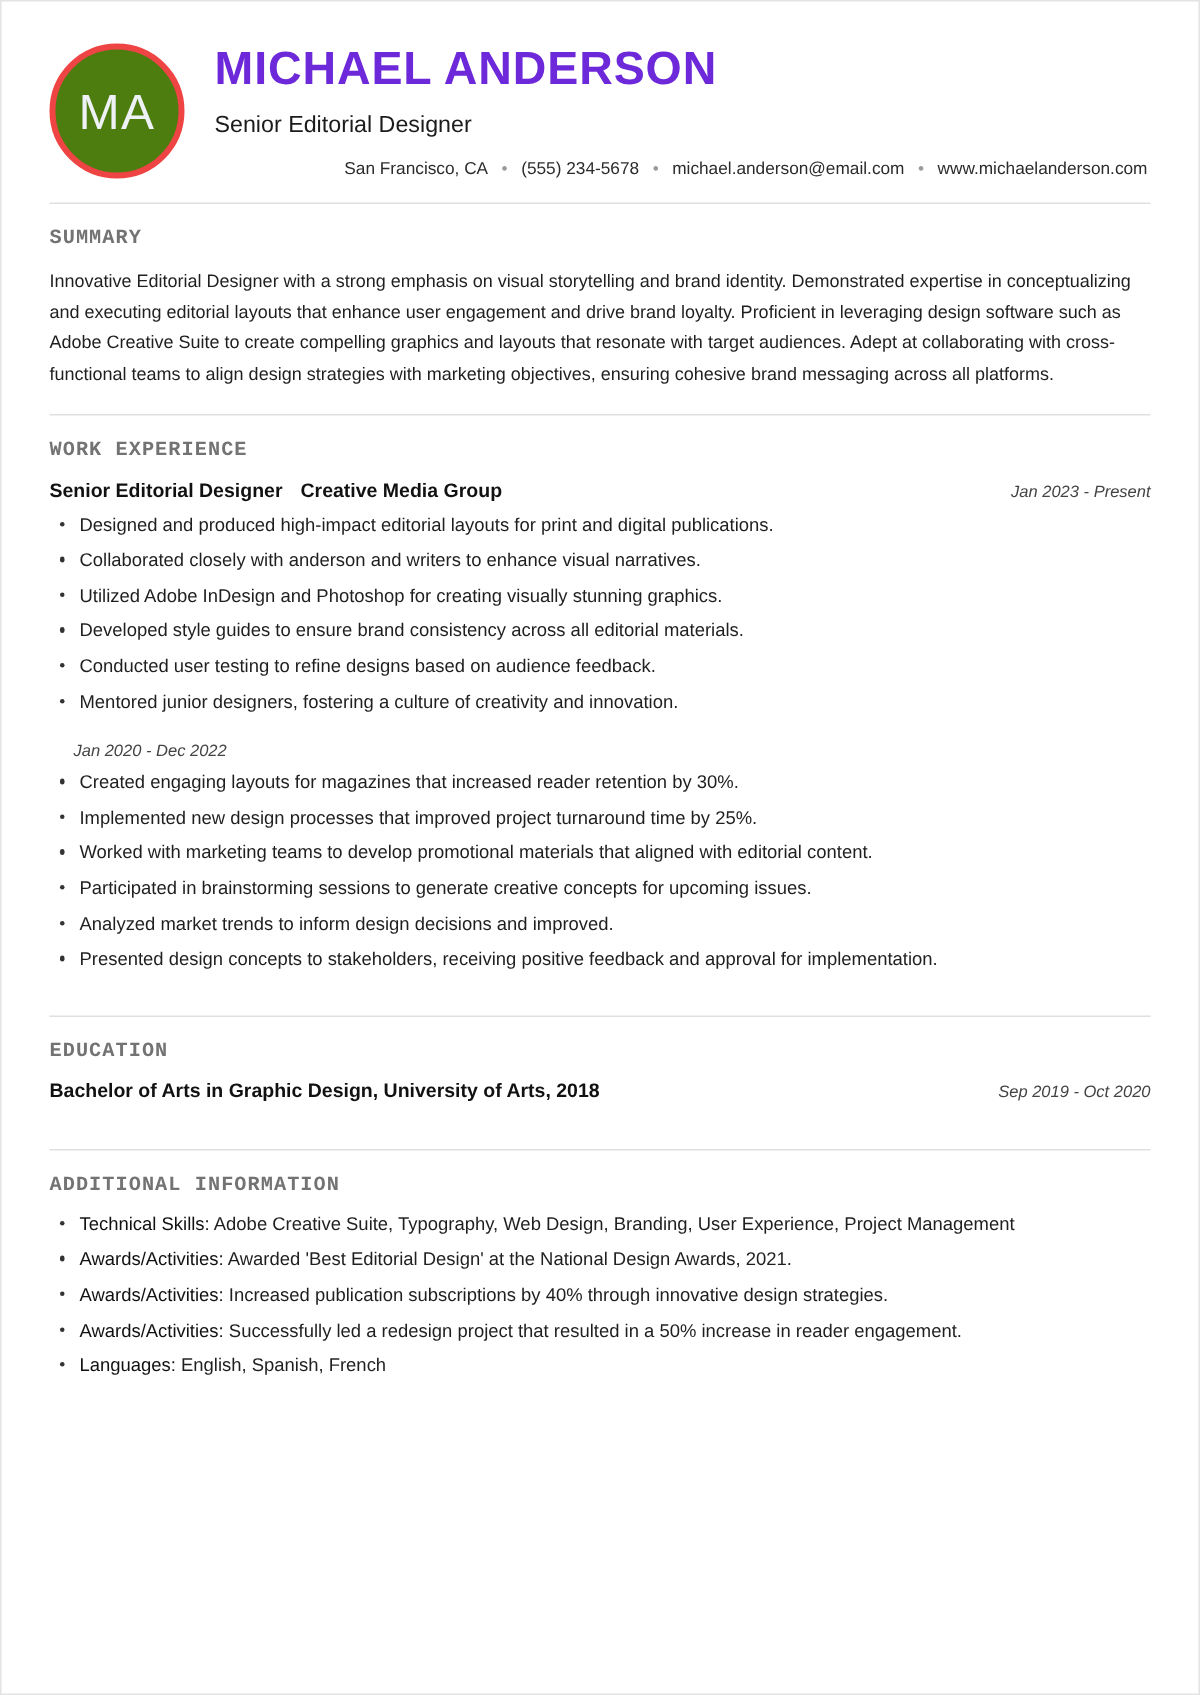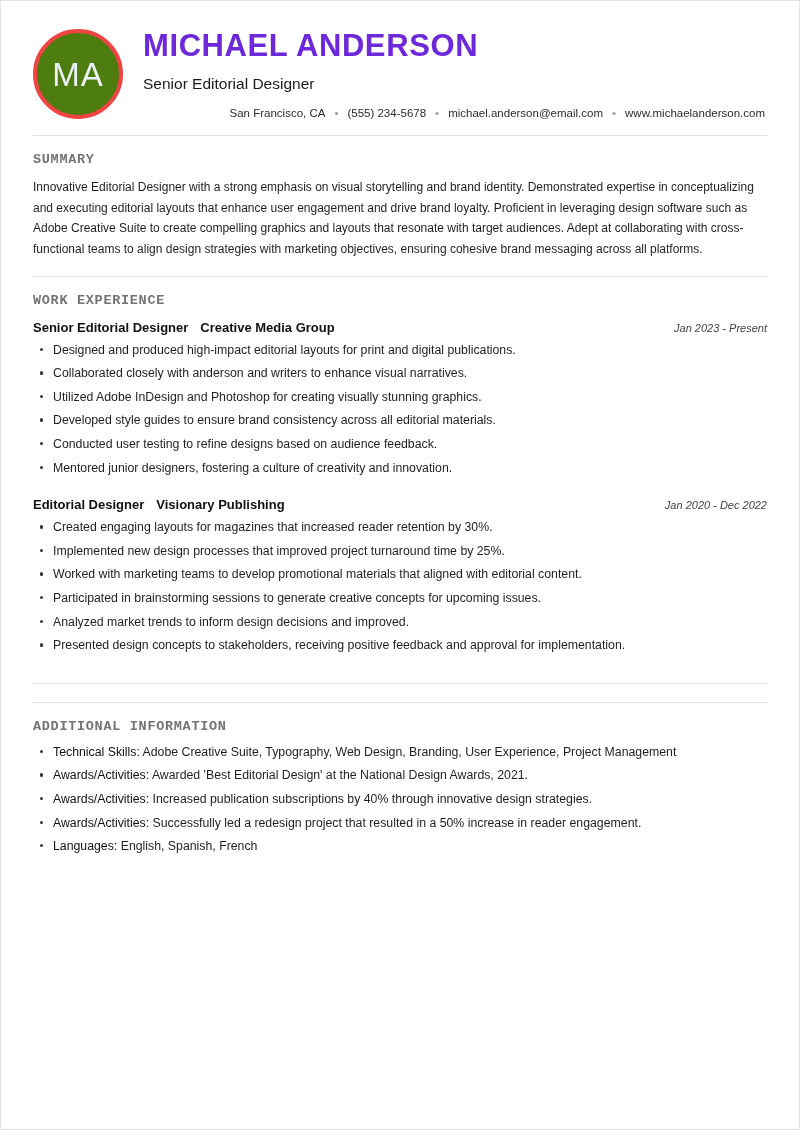--- a/index.html
+++ b/index.html
@@ -209,37 +209,43 @@
           <li>Collaborated closely with anderson and writers to enhance visual narratives.</li>
           <li>Utilized Adobe InDesign and Photoshop for creating visually stunning graphics.</li>
           <li>Developed style guides to ensure brand consistency across all editorial materials.</li>
           <li>Conducted user testing to refine designs based on audience feedback.</li>
           <li>Mentored junior designers, fostering a culture of creativity and innovation.</li>
         </ul>
       </div>
 
       <div class="entry">
         <div class="entry-head">
-          <div>
-            <span class="entry-title">Editorial Designer</span><span class="entry-company">Visionary Publishing</span>
-          </div>
           <div class="entry-dates">Jan 2020 - Dec 2022</div>
         </div>
         <ul class="bullets">
           <li>Created engaging layouts for magazines that increased reader retention by 30%.</li>
           <li>Implemented new design processes that improved project turnaround time by 25%.</li>
           <li>Worked with marketing teams to develop promotional materials that aligned with editorial content.</li>
           <li>Participated in brainstorming sessions to generate creative concepts for upcoming issues.</li>
           <li>Analyzed market trends to inform design decisions and improved.</li>
           <li>Presented design concepts to stakeholders, receiving positive feedback and approval for implementation.</li>
         </ul>
       </div>
     </div>
 
     <div class="divider" style="margin-top:10px;"></div>
+    <div class="section">
+      <div class="section-title">EDUCATION</div>
+      <div class="edu-entry">
+        <div class="entry-head">
+          <div class="entry-title">Bachelor of Arts in Graphic Design, University of Arts, 2018</div>
+          <div class="entry-dates">Sep 2019 - Oct 2020</div>
+        </div>
+      </div>
+    </div>
 
     <div class="divider" style="margin-top:18px;"></div>
     <div class="section">
       <div class="section-title">ADDITIONAL INFORMATION</div>
       <ul class="bullets">
         <li class="addl-sep">
           <span class="addl-label">Technical Skills:</span><span> Adobe Creative Suite, Typography, Web Design, Branding, User Experience, Project Management</span>
         </li>
         <li class="addl-sep">
           <span class="addl-label">Awards/Activities:</span><span> Awarded 'Best Editorial Design' at the National Design Awards, 2021.</span>

